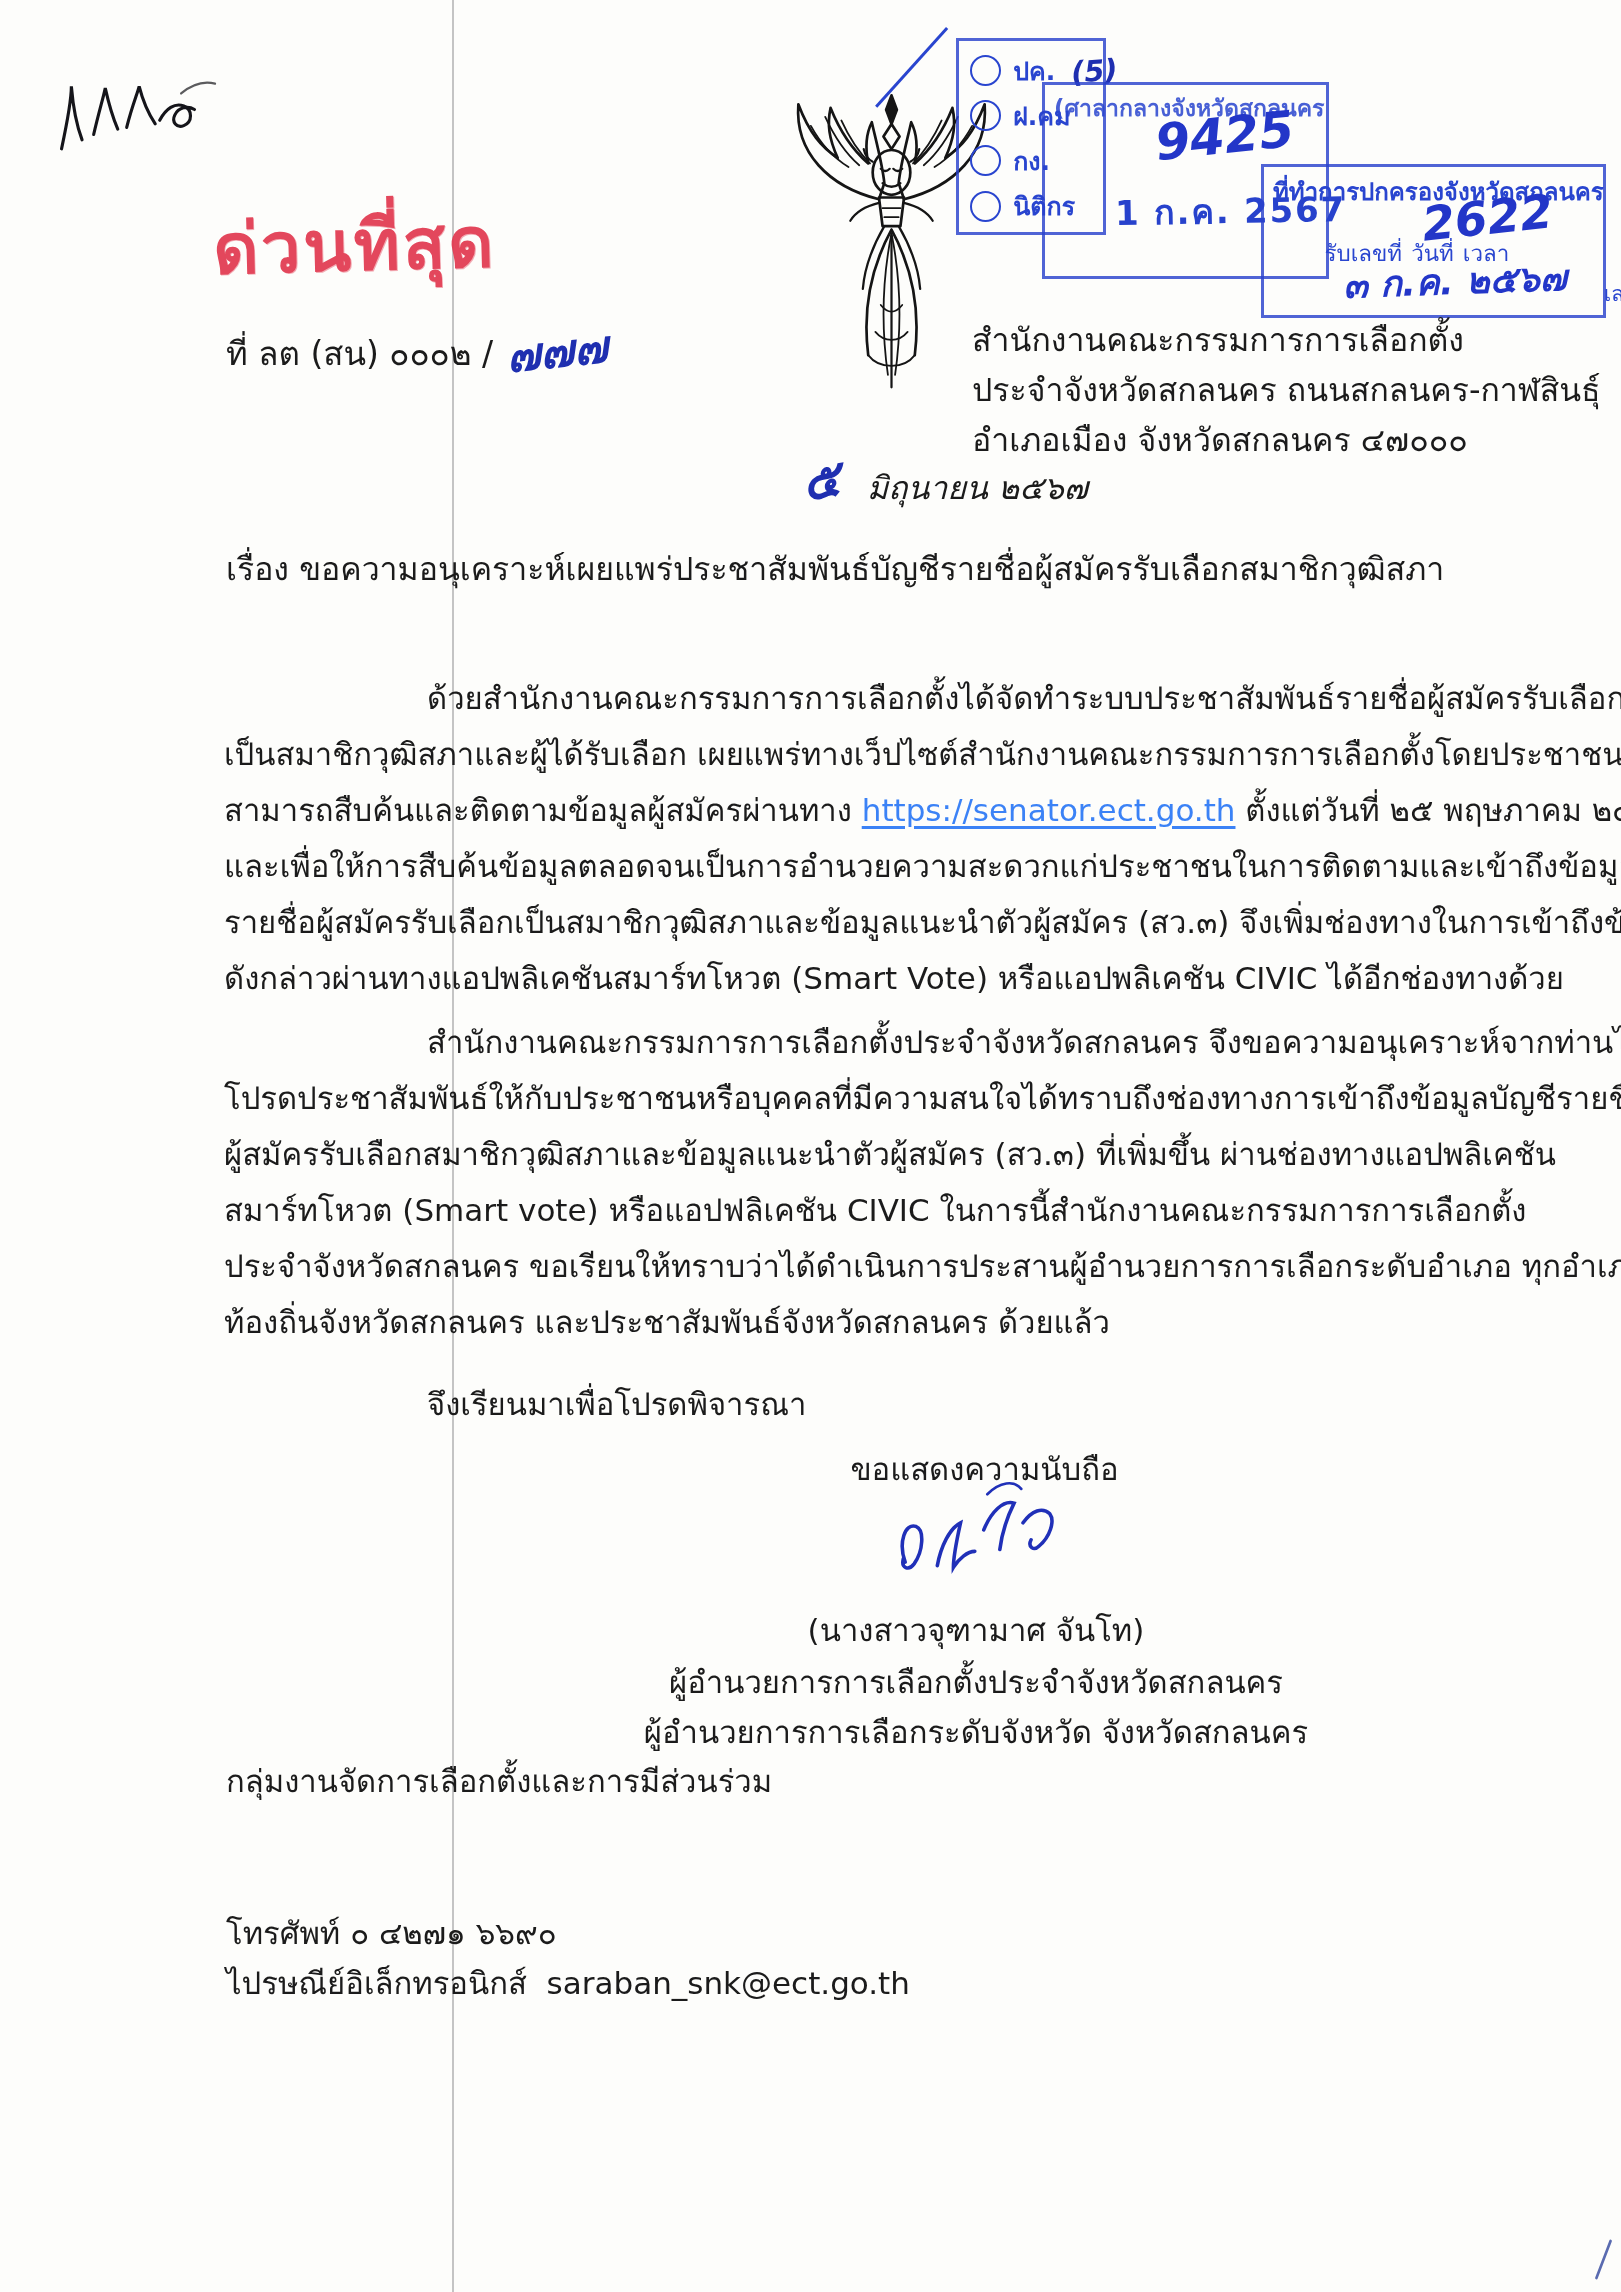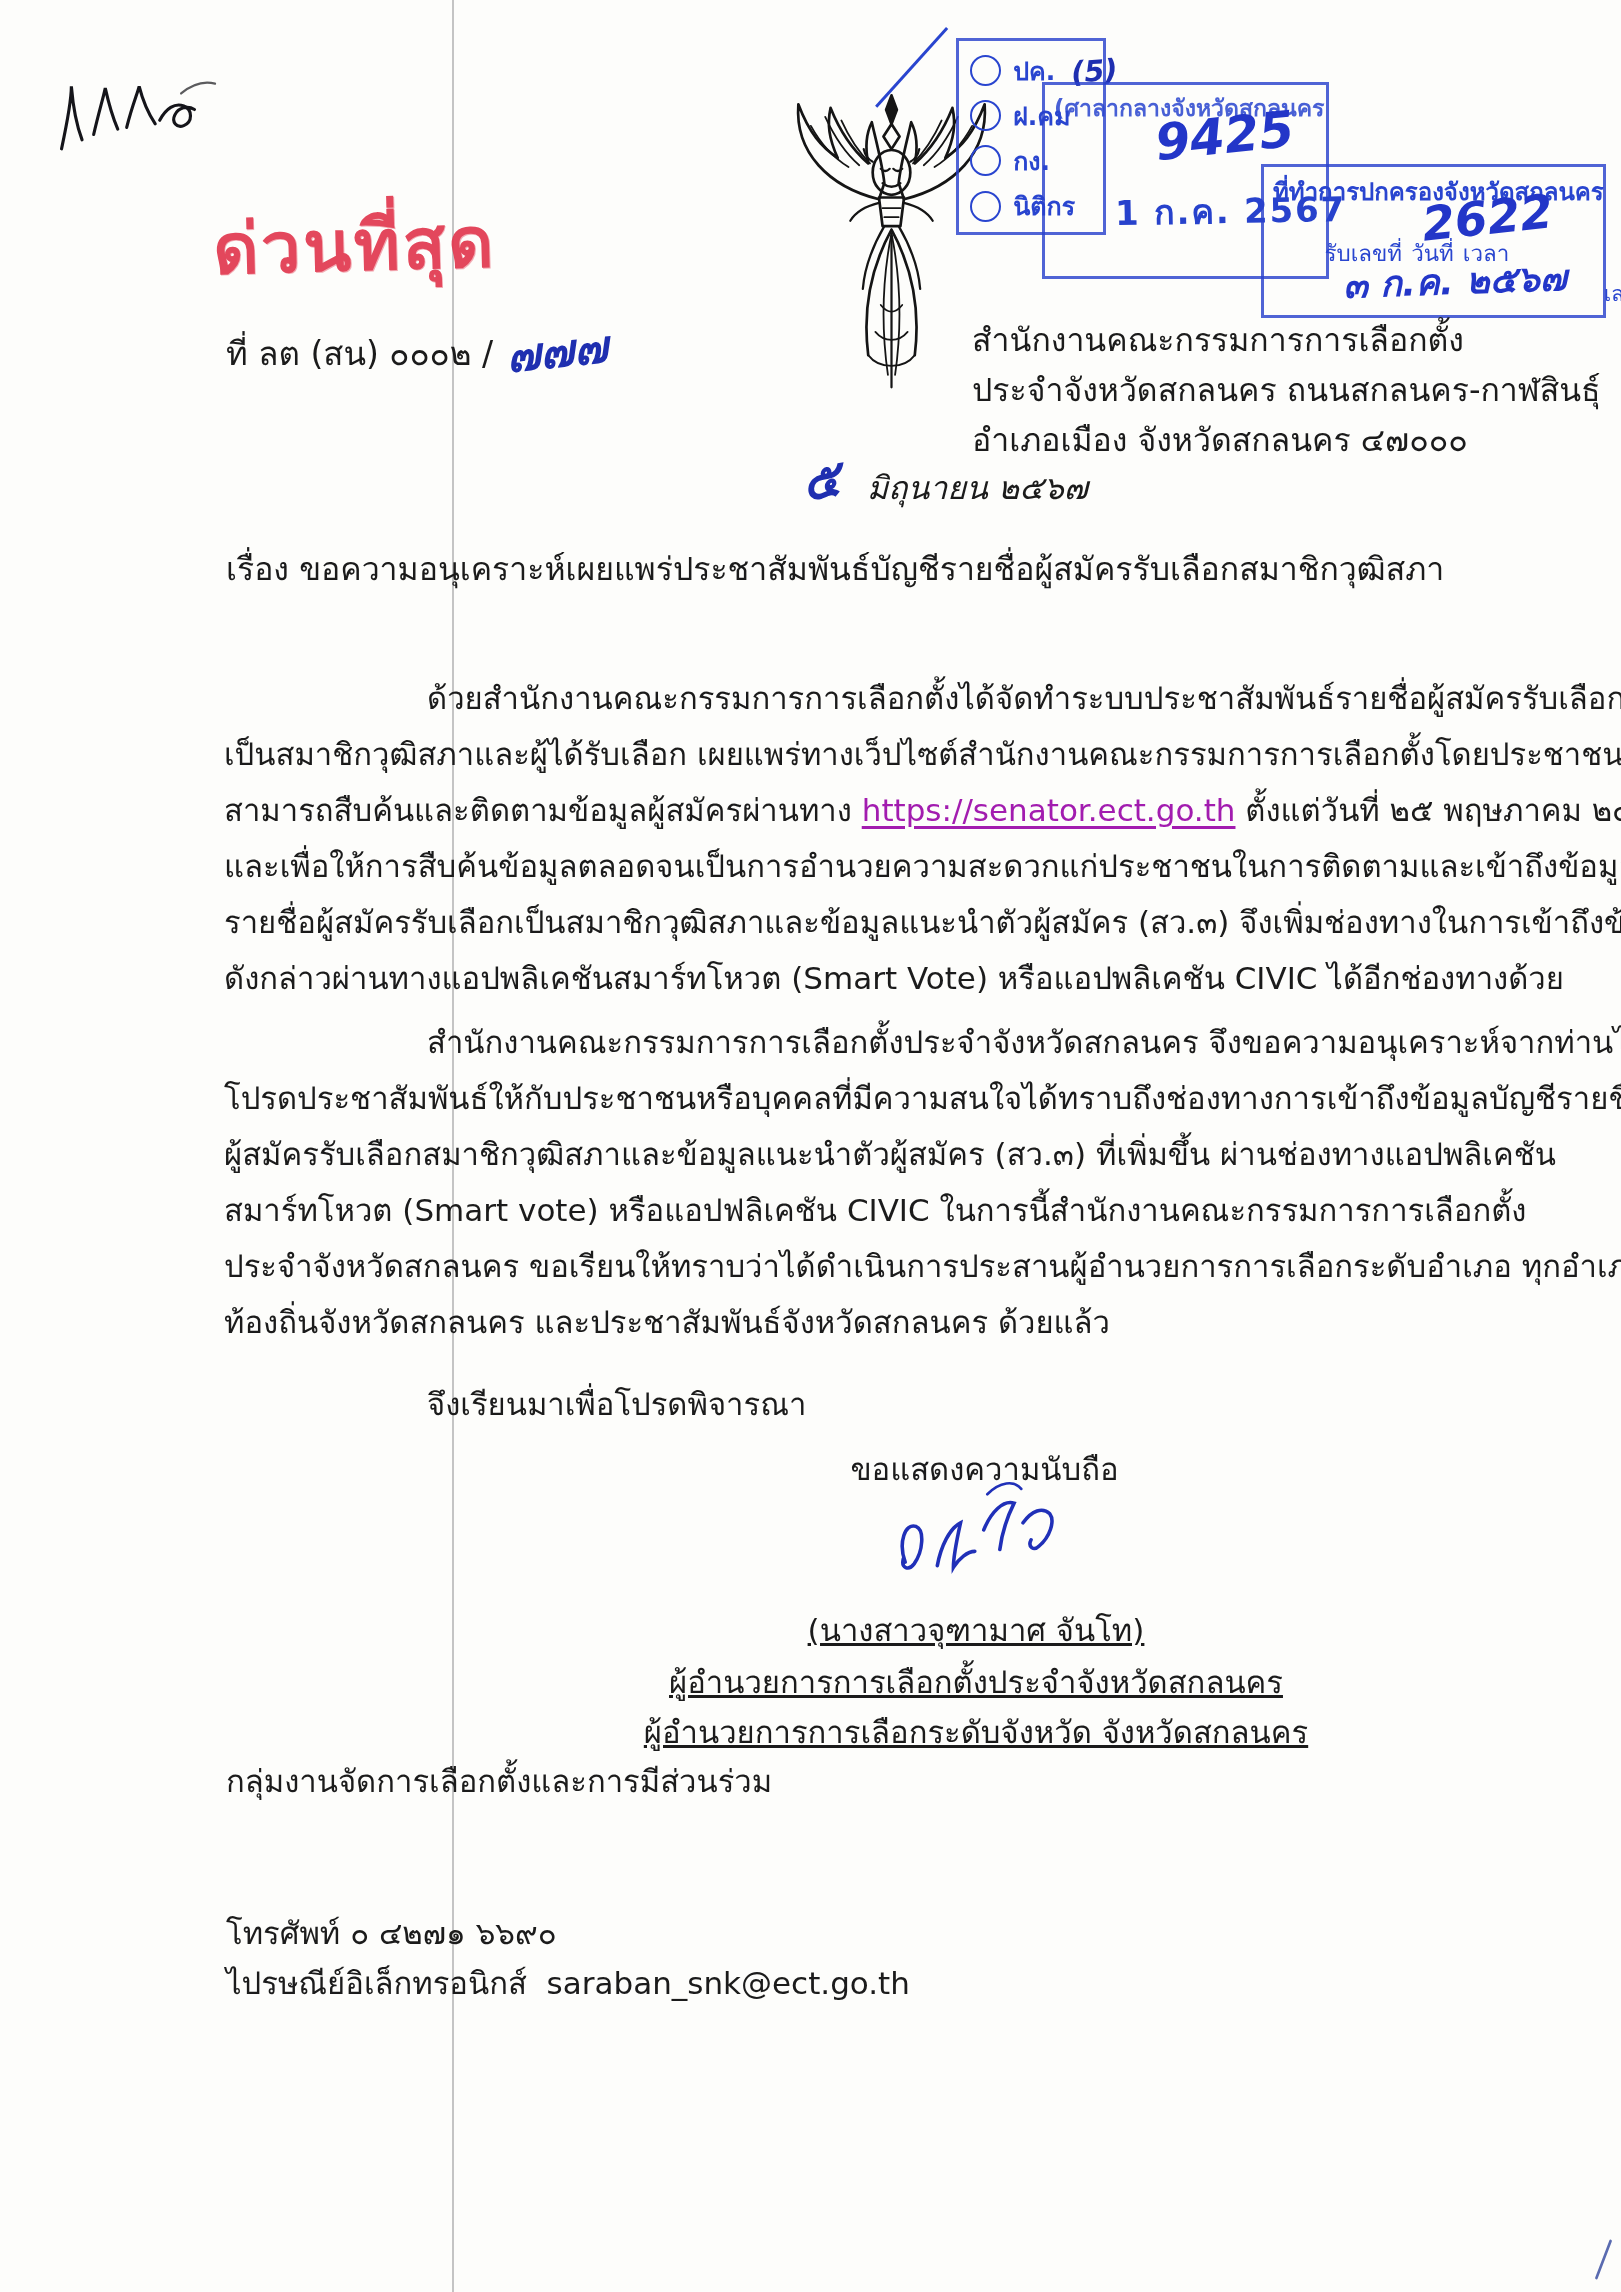--- a/index.html
+++ b/index.html
@@ -44,24 +44,24 @@
   .subject{left:226px;top:543px;font-size:32px;}
   .salutation{left:226px;top:605px;font-size:32px;}
 
   .para{left:224px;width:1191px;font-size:31px;}
   .para .line{height:56px;white-space:nowrap;}
   .indent{padding-left:203px;}
   .para1{top:673px;}
   .para2{top:1017px;}
   .closing{left:427px;top:1379px;font-size:31px;}
 
-  a.url{color:#a21caf;text-decoration:underline;text-underline-offset:5.4px;}
+  a.url{color:#3b82f6;text-decoration:underline;text-underline-offset:5.4px;}
 
   .respect{left:716px;width:537px;top:1444px;text-align:center;font-size:31px;}
-  .signer{left:582px;width:788px;text-align:center;font-size:31px;text-decoration:underline;}
+  .signer{left:582px;width:788px;text-align:center;font-size:31px;}
   .sig-name{top:1605px;}
   .sig-title1{top:1657px;}
   .sig-title2{top:1707px;}
 
   .footer{left:226px;font-size:31px;}
   .f1{top:1756px;} .f2{top:1908px;} .f3{top:1958px;}
 
   
   .bluestamp{border:3.6px solid rgba(41,66,204,.82);color:#2945cf;box-sizing:border-box;}
   .stampA{left:956px;top:38px;width:150px;height:197px;padding:9px 7.2px 5.4px 10.7px;

